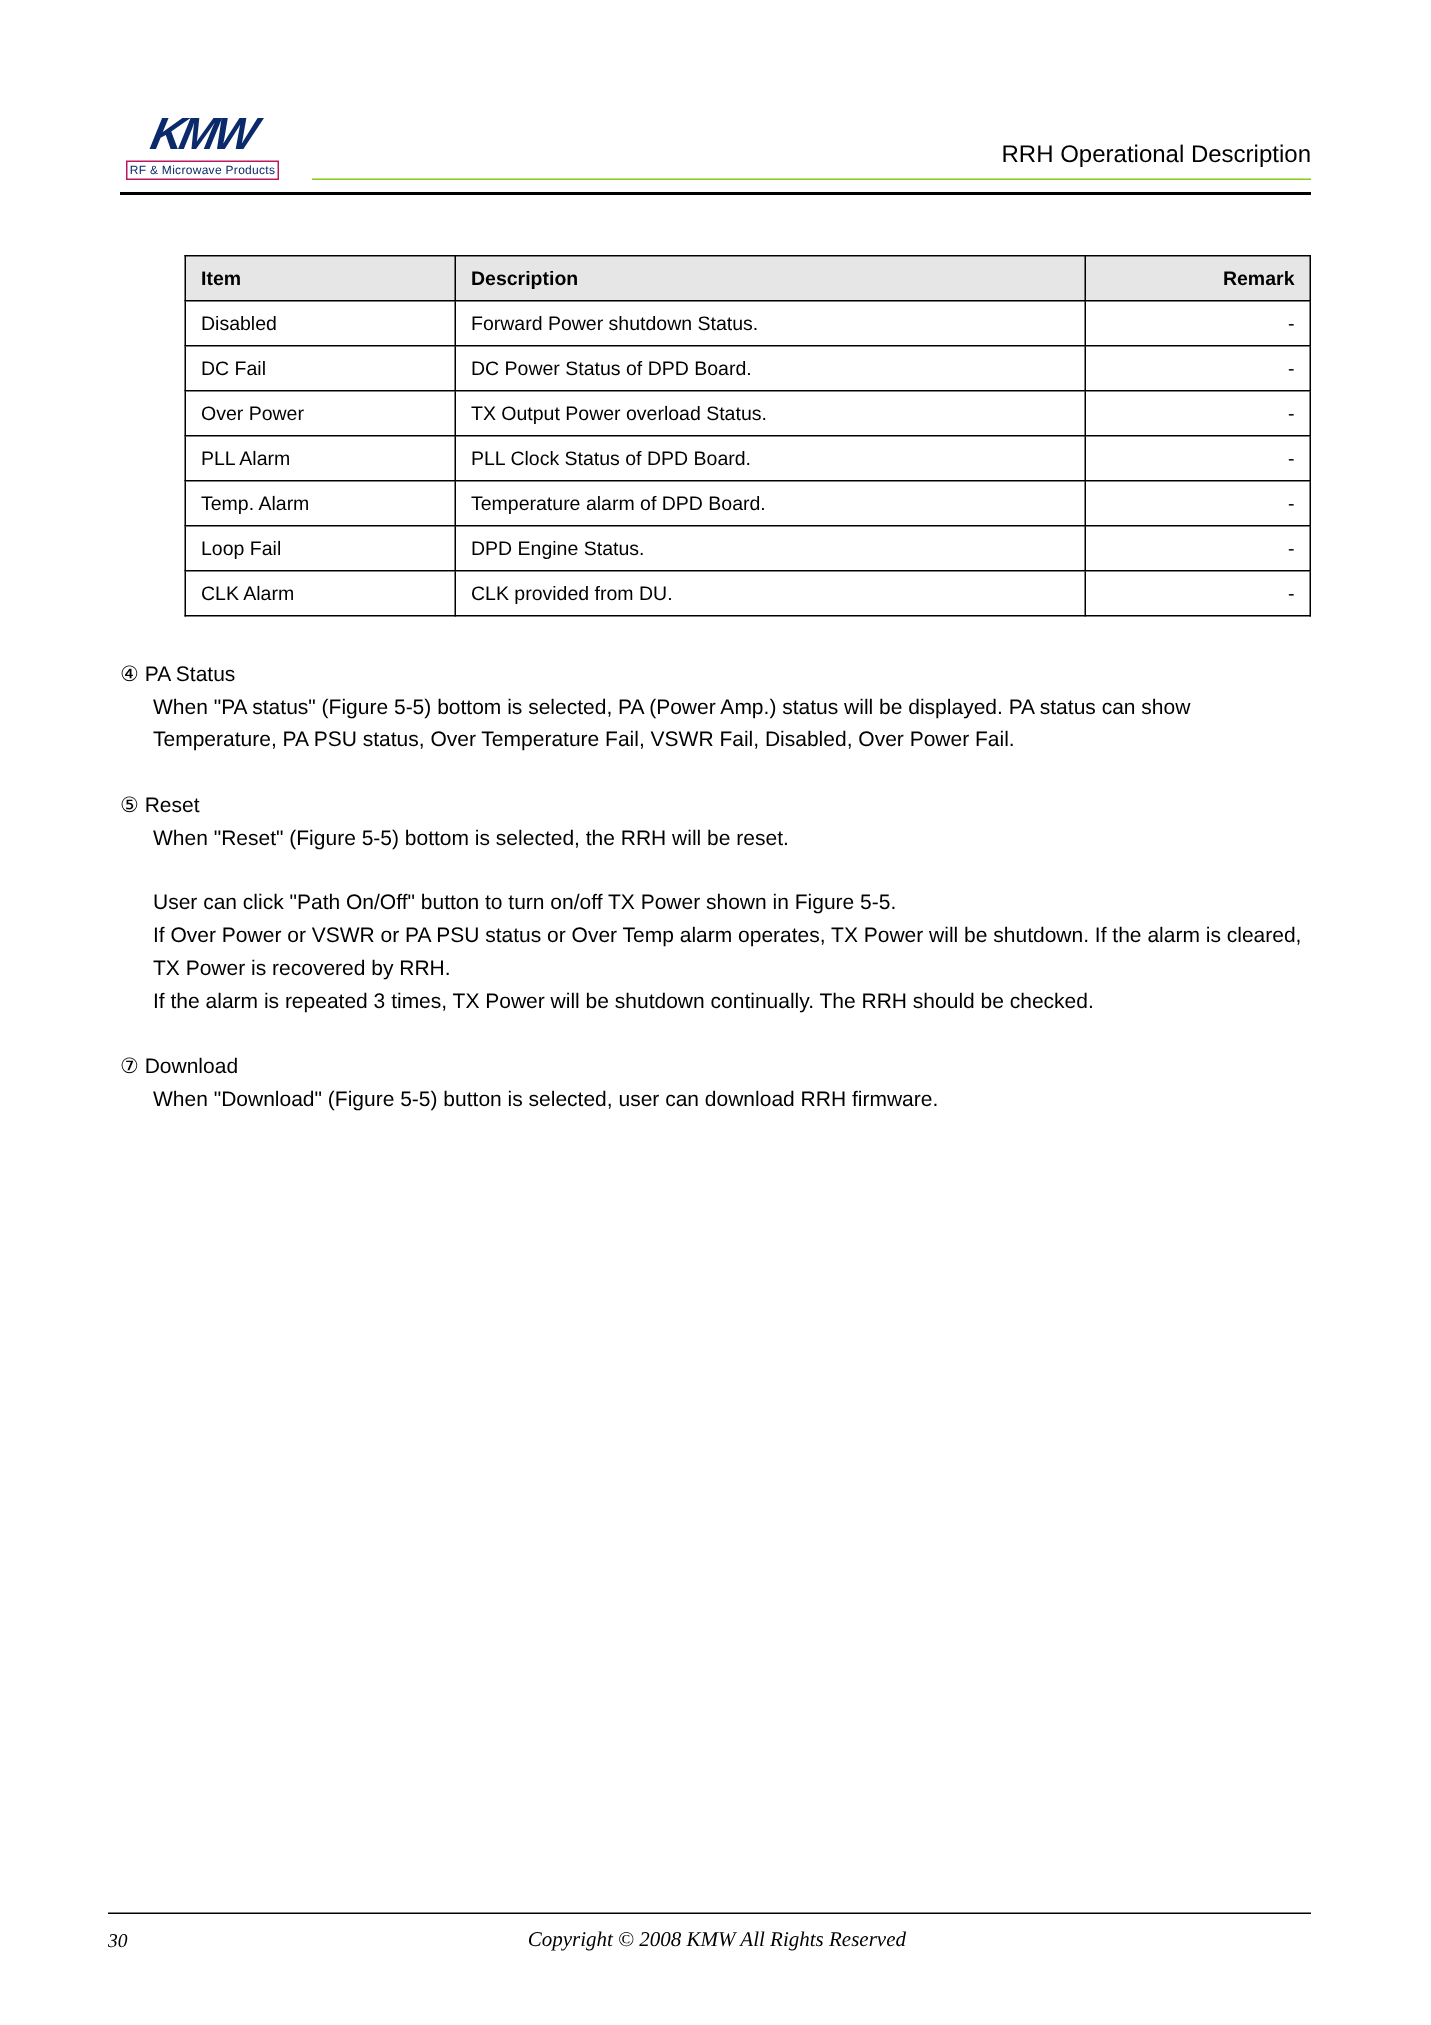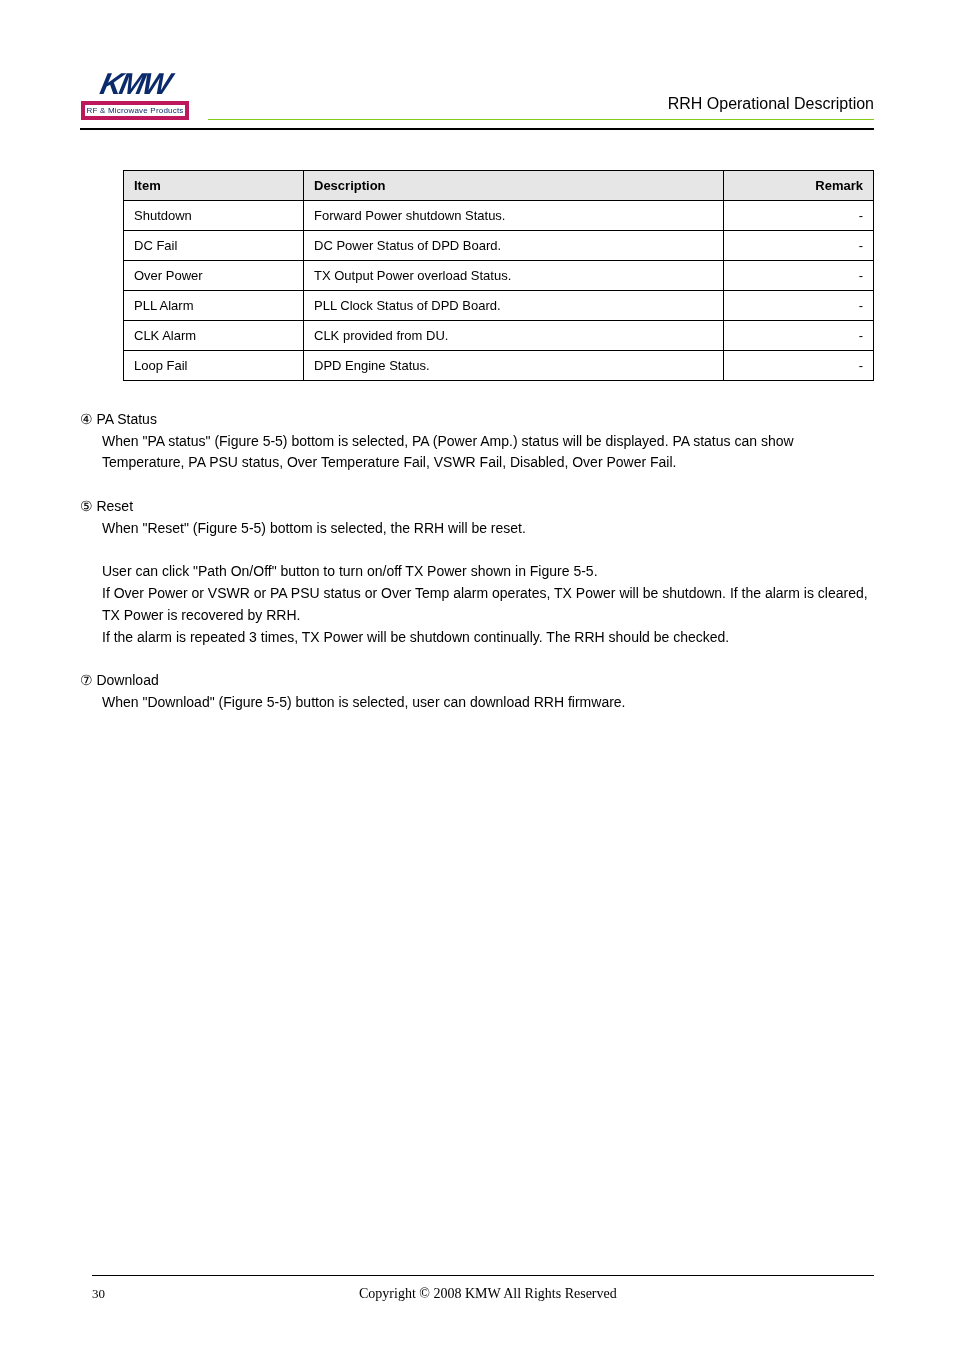--- a/index.html
+++ b/index.html
@@ -4,41 +4,41 @@
 <style>
   * { box-sizing: border-box; margin: 0; padding: 0; }
   html, body { width: 954px; height: 1350px; background: #fff; font-family: Arial, "Helvetica Neue", sans-serif; color: #000; }
   .page { position: relative; width: 954px; height: 1350px; padding: 50px 80px 60px 80px; }
 
   
   .hdr { display: flex; align-items: flex-end; gap: 18px; }
   .logo-box { width: 110px; height: 70px; display: flex; flex-direction: column; align-items: center; justify-content: flex-end; }
   .logo-top { font-weight: 900; font-style: italic; font-size: 30px; letter-spacing: -2px; color: #0a2a6b; line-height: 1; }
   .logo-top .sl { color: #0a2a6b; display: inline-block; transform: skewX(-12deg); }
-  .logo-sub { font-size: 8px; color: #0a2a6b; border: 4px solid #be185d; padding: 1px 1px; margin-top: 2px; letter-spacing: 0.2px; }
+  .logo-sub { font-size: 8px; color: #0a2a6b; border: 1px solid #be185d; padding: 1px 1px; margin-top: 2px; letter-spacing: 0.2px; }
   .hdr-right { flex: 1; border-bottom: 1px solid #84cc16; padding-bottom: 6px; display: flex; justify-content: flex-end; font-size: 16px; }
   .hdr-rule { height: 2px; background: #000; margin-top: 8px; }
 
   
   .tbl-wrap { margin-top: 40px; padding-left: 43px; }
   table.spec { width: 100%; border-collapse: collapse; font-size: 13px; }
   table.spec th, table.spec td { border: 1px solid #000; padding: 7px 10px; text-align: left; vertical-align: middle; }
   table.spec th { background: #e6e6e6; font-weight: 700; }
   table.spec td.c0 { width: 180px; }
   table.spec td.c2, table.spec th.c2 { width: 150px; text-align: right; }
 
   
   .body { margin-top: 28px; font-size: 14px; line-height: 1.55; }
   .sec { margin-bottom: 22px; }
   .sec .num { font-weight: 400; }
   .indent { margin-left: 22px; }
   .tight { line-height: 1.55; }
 
   
-  .ftr { position: absolute; left: 92px; right: 80px; bottom: 48px; }
+  .ftr { position: absolute; left: 72px; right: 80px; bottom: 48px; font-style: italic; }
   .ftr-rule { height: 1px; background: #000; margin-bottom: 10px; }
   .ftr-row { display: flex; justify-content: space-between; font-size: 14px; font-family: Georgia, "Times New Roman", serif; }
   .pg { font-size: 13px; }
 </style>
 </head>
 <body>
 
 <div class="page">
 
   <div class="hdr">
@@ -56,47 +56,52 @@
     <table class="spec">
       <thead>
         <tr>
           <th class="c0">Item</th>
           <th>Description</th>
           <th class="c2">Remark</th>
         </tr>
       </thead>
       <tbody>
         <tr>
-          <td class="c0">Shutdown</td>
+          <td class="c0">Disabled</td>
           <td>Forward Power shutdown Status.</td>
           <td class="c2">-</td>
         </tr>
         <tr>
           <td class="c0">DC Fail</td>
           <td>DC Power Status of DPD Board.</td>
           <td class="c2">-</td>
         </tr>
         <tr>
           <td class="c0">Over Power</td>
           <td>TX Output Power overload Status.</td>
           <td class="c2">-</td>
         </tr>
         <tr>
           <td class="c0">PLL Alarm</td>
           <td>PLL Clock Status of DPD Board.</td>
           <td class="c2">-</td>
         </tr>
         <tr>
-          <td class="c0">CLK Alarm</td>
-          <td>CLK provided from DU.</td>
+          <td class="c0">Temp. Alarm</td>
+          <td>Temperature alarm of DPD Board.</td>
           <td class="c2">-</td>
         </tr>
         <tr>
           <td class="c0">Loop Fail</td>
           <td>DPD Engine Status.</td>
+          <td class="c2">-</td>
+        </tr>
+        <tr>
+          <td class="c0">CLK Alarm</td>
+          <td>CLK provided from DU.</td>
           <td class="c2">-</td>
         </tr>
       </tbody>
     </table>
   </div>
 
   <div class="body">
 
     <div class="sec">
       <div>

